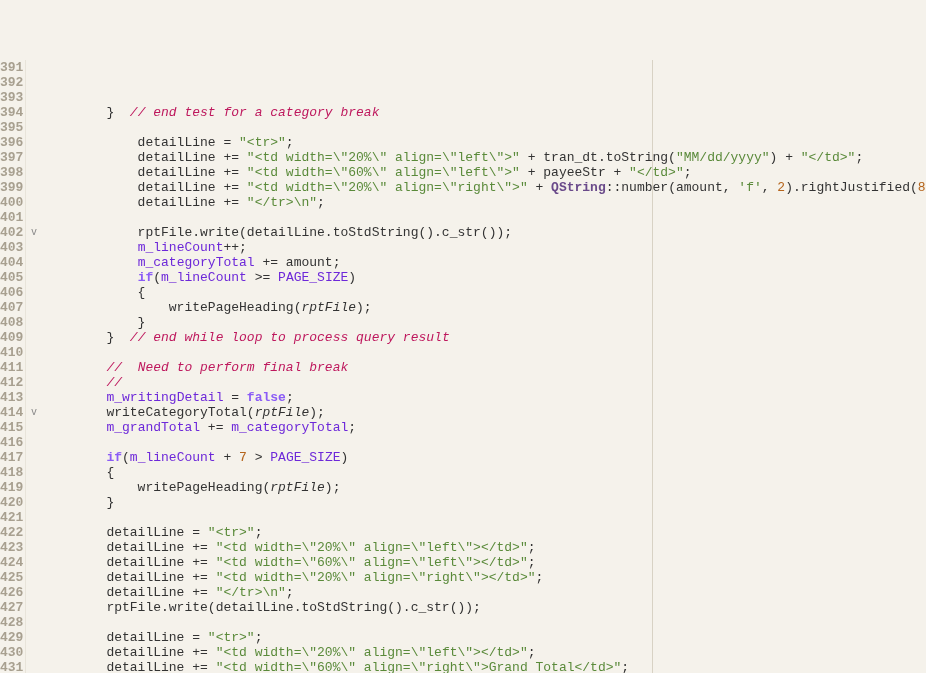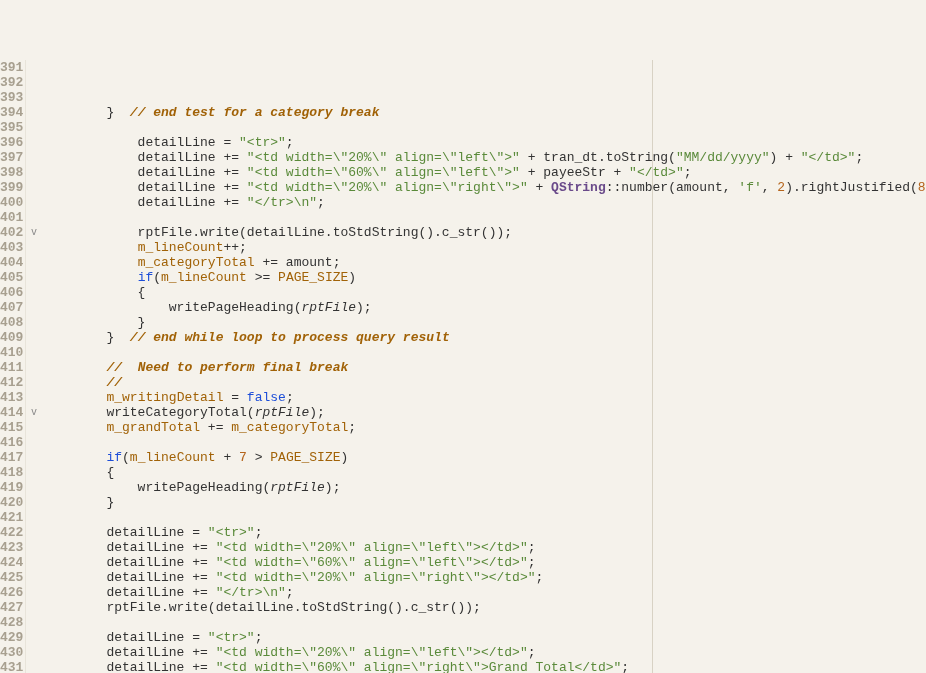--- a/index.html
+++ b/index.html
@@ -60,25 +60,25 @@
 }
 .vline {
   position: absolute;
   top: 0;
   bottom: 0;
   left: 610px;
   width: 1px;
   background: #d8d2c4;
   pointer-events: none;
 }
-.k   { color: #1d4ed8; }       
+.k   { color: #8b5cf6; font-weight: bold; }       
 .s   { color: #5a8a3a; }       
 .n   { color: #b5651d; }       
-.m   { color: #a16207; text-align: center; }       
-.c   { color: #a16207; font-style: italic; font-weight: bold; } 
+.m   { color: #6d28d9; text-align: center; }       
+.c   { color: #be185d; font-style: italic; } 
 .p   { color: #333; }          
 .i   { color: #333; font-style: italic; } 
 .t   { color: #6a4a8a; font-weight: bold; }
 </style>
 </head>
 <body>
 
 
 
 <div class="editor">

